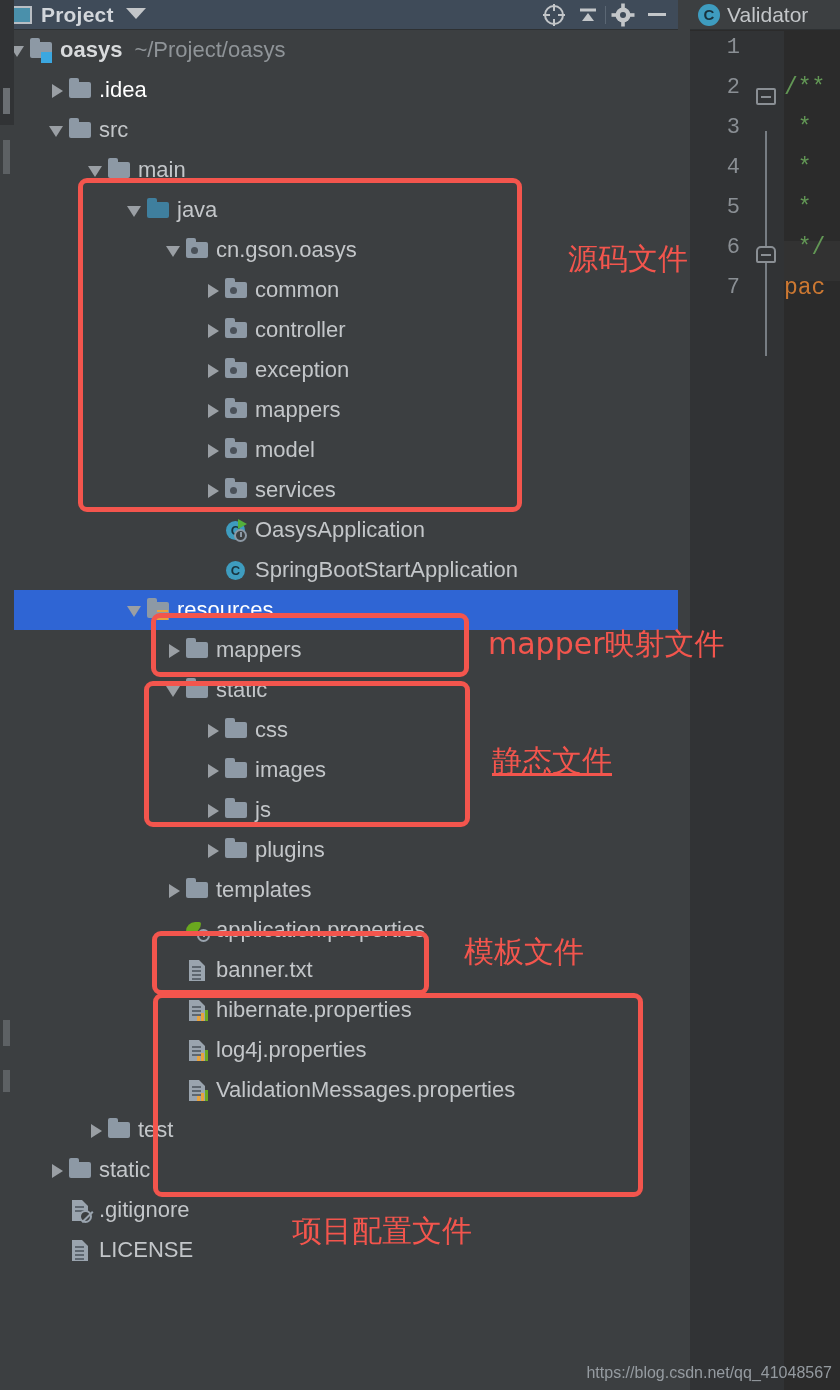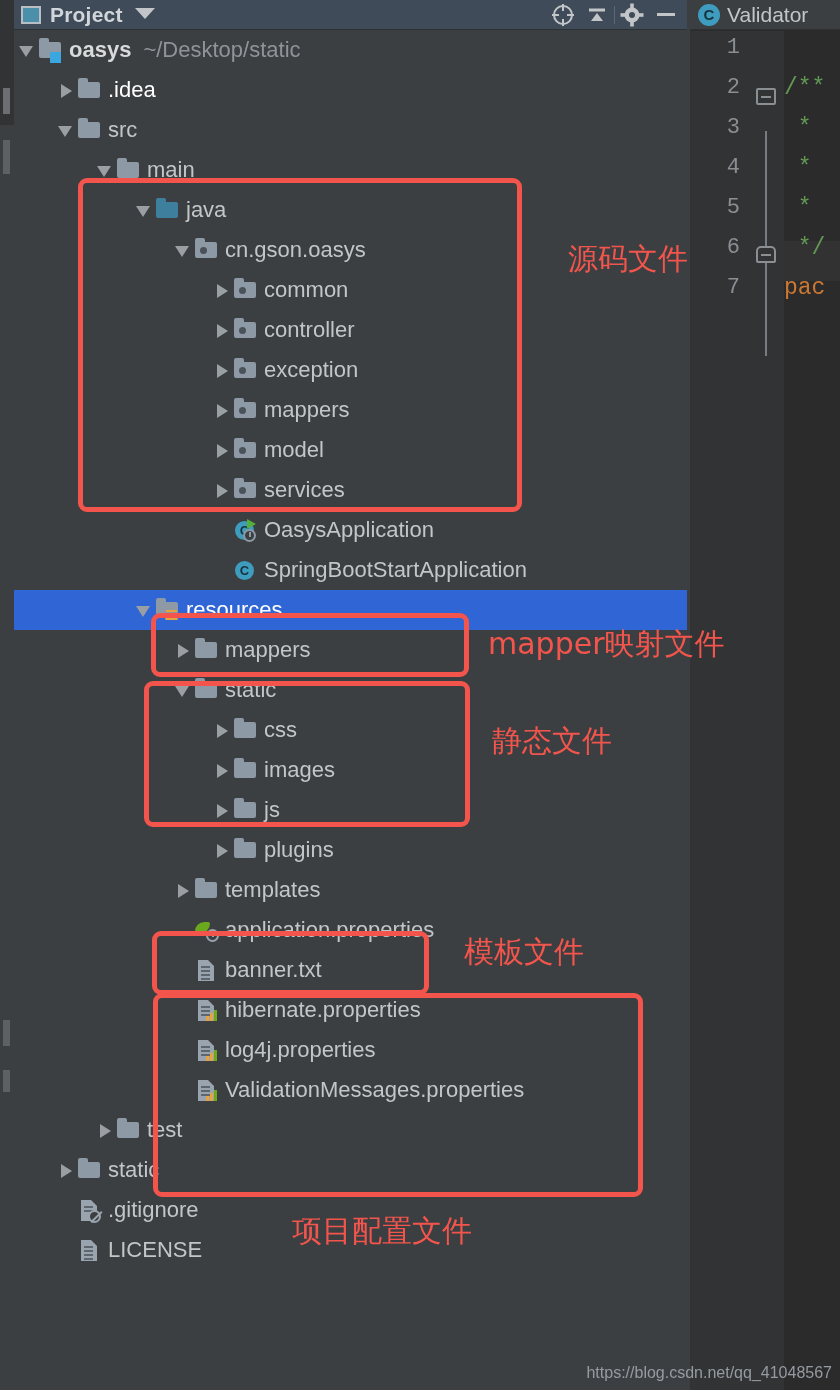--- a/index.html
+++ b/index.html
@@ -13,21 +13,21 @@
   
   .leftbar{
     position:absolute; left:0; top:0; width:14px; height:1390px;
     background:#3c3f41; z-index:5;
   }
   .leftbar .seg-dark{ position:absolute; left:0; top:0; width:14px; height:125px; background:#313335; }
   .leftbar .tick{ position:absolute; left:3px; width:7px; background:#9aa0a6; opacity:.55; }
 
   
   .project-panel{
-    position:absolute; left:11px; top:0; width:676px; height:1390px;
+    position:absolute; left:2px; top:0; width:676px; height:1390px;
     background:#3c3f41; overflow:hidden;
   }
   .panel-header{
     position:absolute; left:0; top:0; width:676px; height:30px;
     background:#3f4b59; display:flex; align-items:center;
     border-bottom:1px solid #2e3133;
   }
   .ph-icon{
     width:20px; height:18px; margin-left:10px; flex:0 0 auto;
     border:2px solid #b9bec4; background:#4a90ab;
@@ -216,21 +216,21 @@
 
     <div class="tree" id="tree">
         <div class="row">
           <div style="width: 6px; flex: 0 0 auto;"></div>
           <div class="arrow d"></div>
           <div class="ico">
             <span class="fold"></span>
             <span class="badge-blue"></span>
           </div>
           <div class="lbl b">oasys</div>
-          <div class="sub">~/Desktop/static</div>
+          <div class="sub">~/Project/oasys</div>
         </div>
         <div class="row">
           <div style="width: 45px; flex: 0 0 auto;"></div>
           <div class="arrow r"></div>
           <div class="ico">
             <span class="fold"></span>
           </div>
           <div class="lbl yellow">.idea</div>
         </div>
         <div class="row">
@@ -568,19 +568,19 @@
   </div>
 
   <div id="overlay">
       <div class="redbox" style="left: 78px; top: 178px; width: 444px; height: 334px;"></div>
       <div class="redbox" style="left: 151px; top: 613px; width: 318px; height: 64px;"></div>
       <div class="redbox" style="left: 144px; top: 681px; width: 326px; height: 146px;"></div>
       <div class="redbox" style="left: 152px; top: 931px; width: 277px; height: 64px;"></div>
       <div class="redbox" style="left: 153px; top: 993px; width: 490px; height: 204px;"></div>
       <div class="annot" style="left: 568px; top: 244px;">源码文件</div>
       <div class="annot" style="left: 488px; top: 629px;">mapper映射文件</div>
-      <div class="annot" style="left: 492px; top: 726px;">静态文件</div>
+      <div class="annot" style="left: 492px; top: 746px; text-decoration: underline;">静态文件</div>
       <div class="annot" style="left: 464px; top: 937px;">模板文件</div>
       <div class="annot" style="left: 292px; top: 1216px;">项目配置文件</div>
     </div>
 
   <div class="watermark">https://blog.csdn.net/qq_41048567</div>
 </div>
 
 </body></html>

